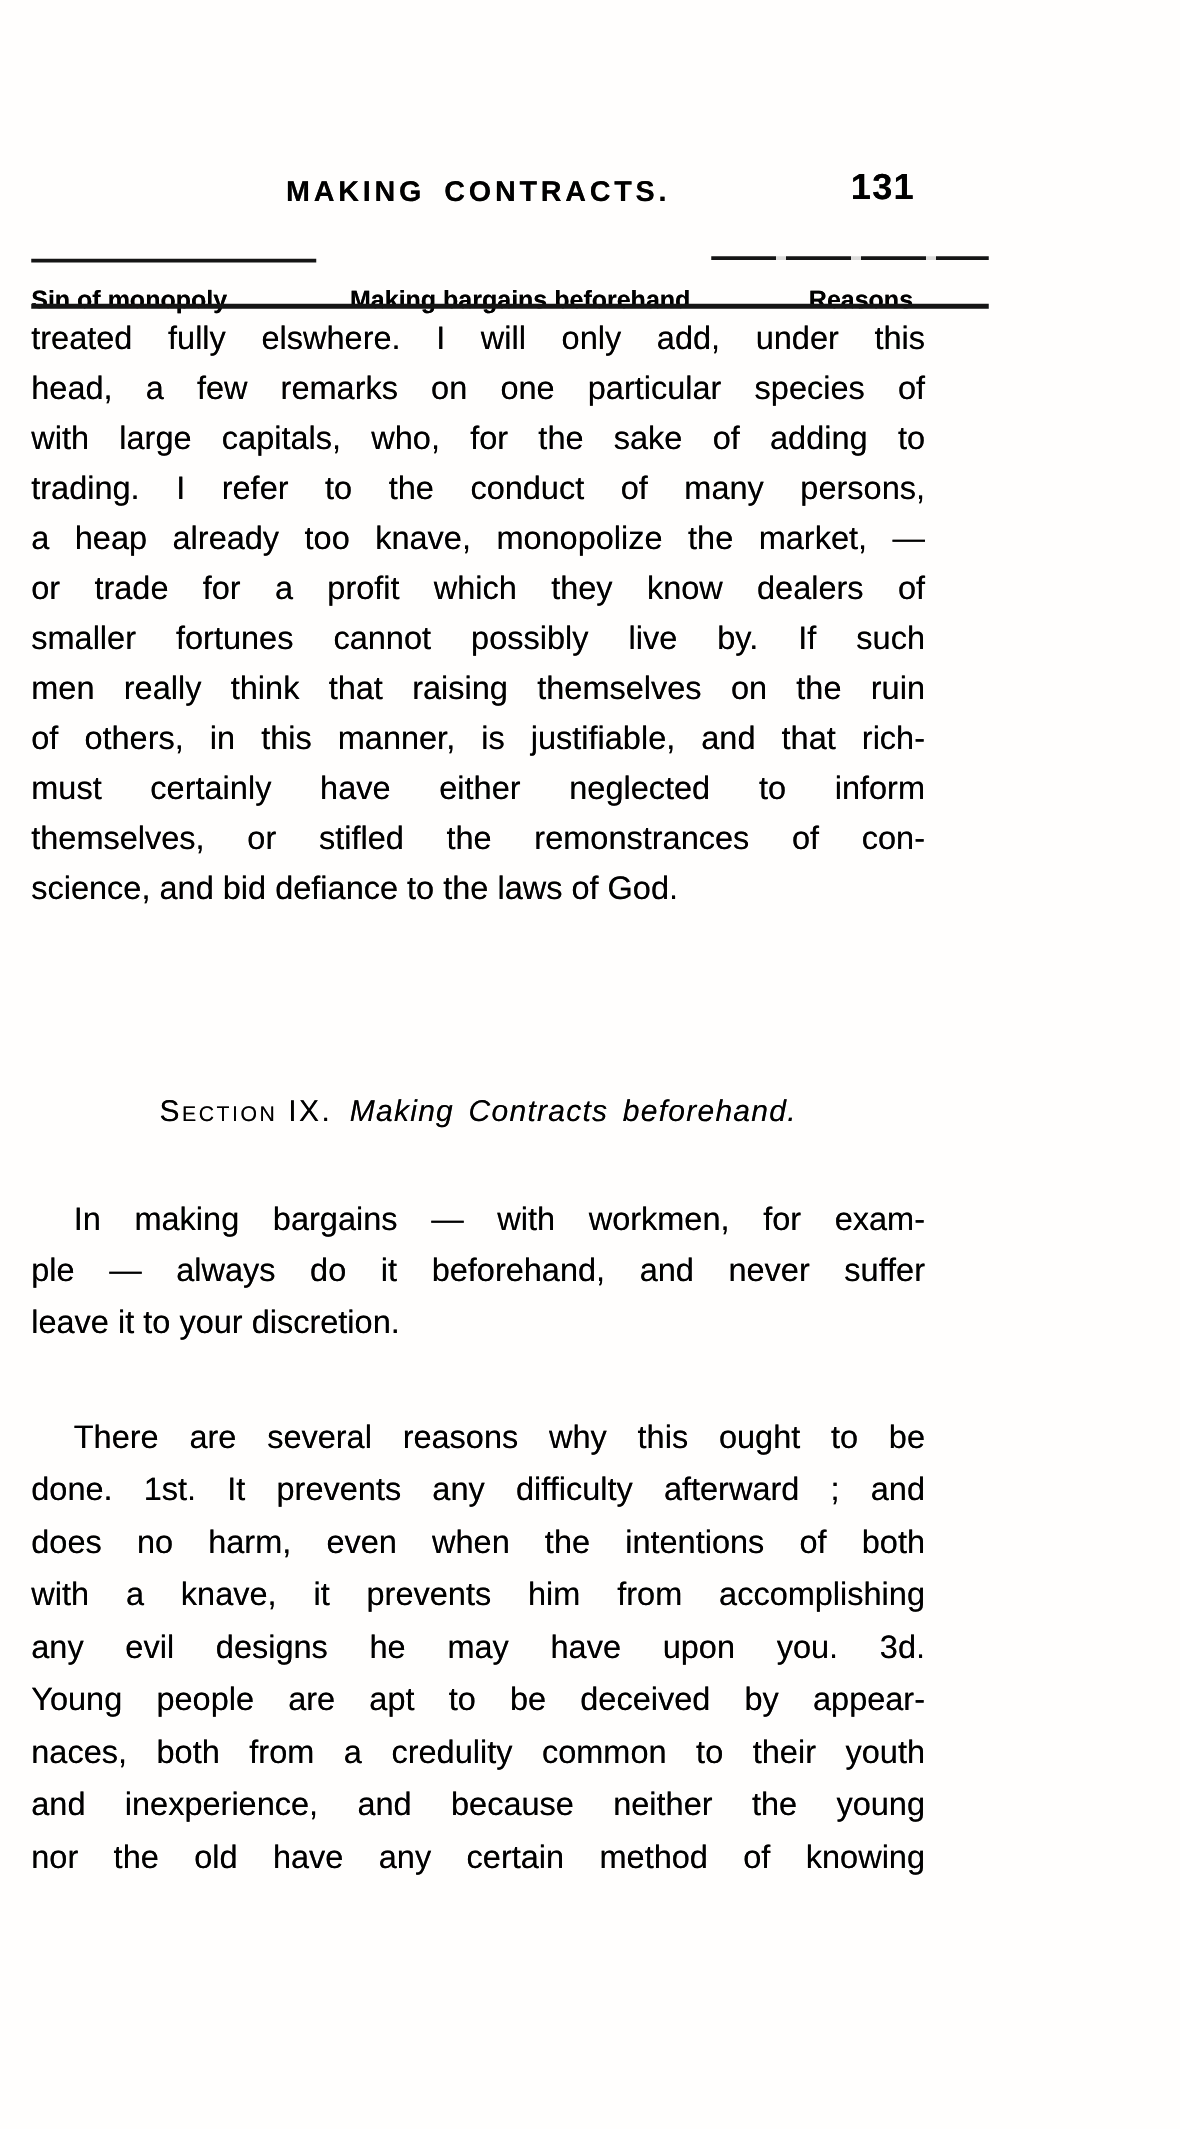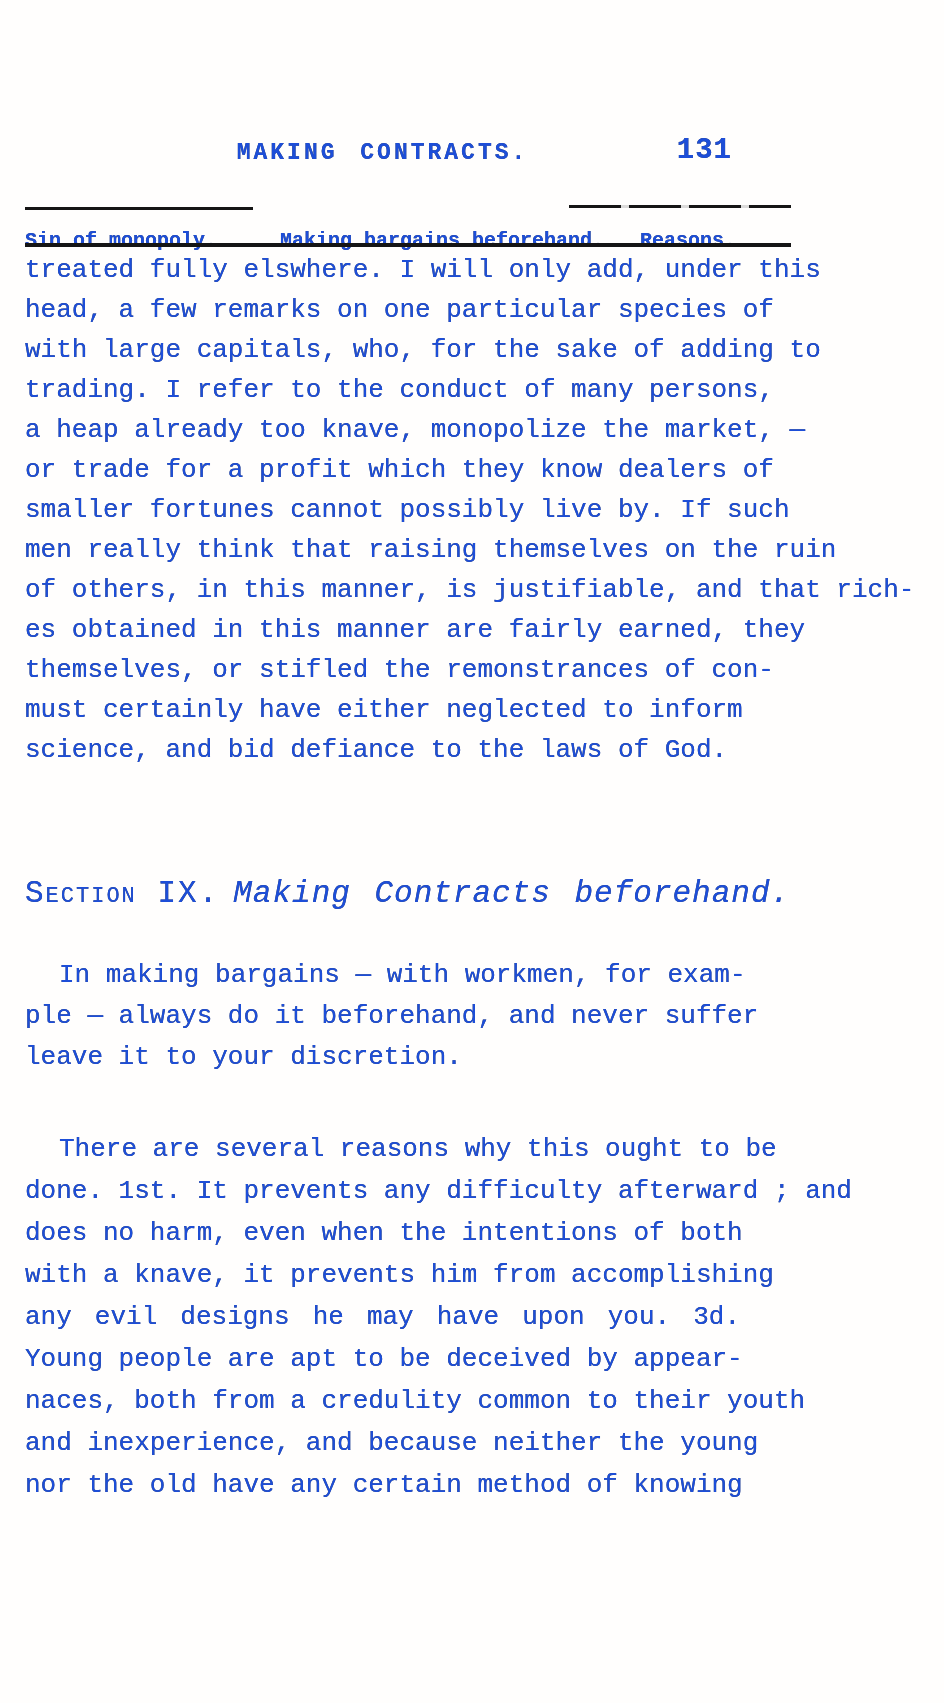--- a/index.html
+++ b/index.html
@@ -6,22 +6,22 @@
     margin: 0;
     padding: 0;
     background: #ffffff;
   }
   .page {
     position: relative;
     width: 944px;
     height: 1703px;
     background: #fffefd;
     overflow: hidden;
-    font-family: Liberation Mono, monospace;
-    color: #1d4ed8;
+    font-family: Liberation Sans, sans-serif;
+    color: #000000;
     text-shadow: 0 0 0.5px rgba(10,10,10,0.75);
   }
   
   .running-head-row {
     position: absolute;
     left: 25px;
     top: 140px;
     width: 715px;
     height: 36px;
     text-align: center;
@@ -90,21 +90,21 @@
   #p2 { top: 955px;  line-height: 41px; }
   #p2 .line { height: 41px; }
   #p3 { top: 1128px; line-height: 42px; }
   #p3 .line { height: 42px; }
   
   .section-heading {
     position: absolute;
     left: 25px; top: 876px;
     width: 715px;
     text-align: center;
-    font-size: 31px;
+    font-size: 24px;
     white-space: nowrap;
   }
   .sec-label {
     font-variant: small-caps;
     letter-spacing: 2px;
   }
   .sec-title {
     font-style: italic;
     margin-left: 14px;
     letter-spacing: 1px;
@@ -135,23 +135,22 @@
   <div class="para end" id="p1">
       <div class="line">treated fully elswhere. I will only add, under this</div>
       <div class="line">head, a few remarks on one particular species of</div>
       <div class="line">with large capitals, who, for the sake of adding to</div>
       <div class="line">trading. I refer to the conduct of many persons,</div>
       <div class="line">a heap already too knave, monopolize the market, —</div>
       <div class="line">or trade for a profit which they know dealers of</div>
       <div class="line">smaller fortunes cannot possibly live by. If such</div>
       <div class="line">men really think that raising themselves on the ruin</div>
       <div class="line">of others, in this manner, is justifiable, and that rich-</div>
-      <div class="line">es obtained in this manner are fairly earned, they</div>
+      <div class="line">must certainly have either neglected to inform</div>
       <div class="line">themselves, or stifled the remonstrances of con-</div>
-      <div class="line">must certainly have either neglected to inform</div>
       <div class="line">science, and bid defiance to the laws of God.</div>
     </div>
 
   <div class="section-heading">
     <span class="sec-label">Section IX.</span><span class="sec-title">Making Contracts beforehand.</span>
   </div>
 
   <div class="para end indent" id="p2">
       <div class="line">In making bargains — with workmen, for exam-</div>
       <div class="line">ple — always do it beforehand, and never suffer</div>

